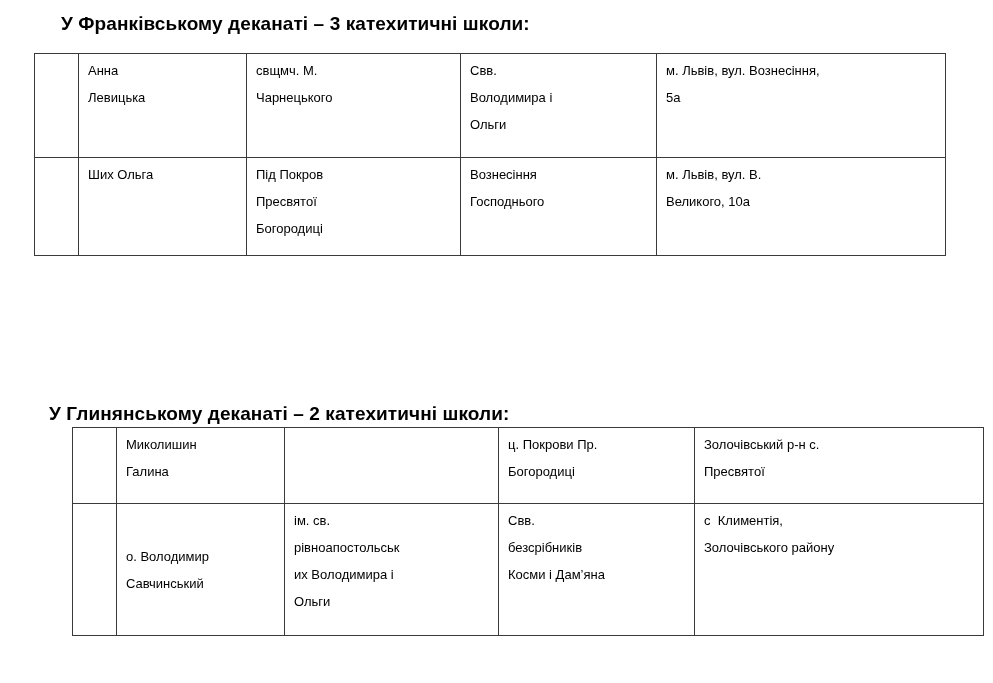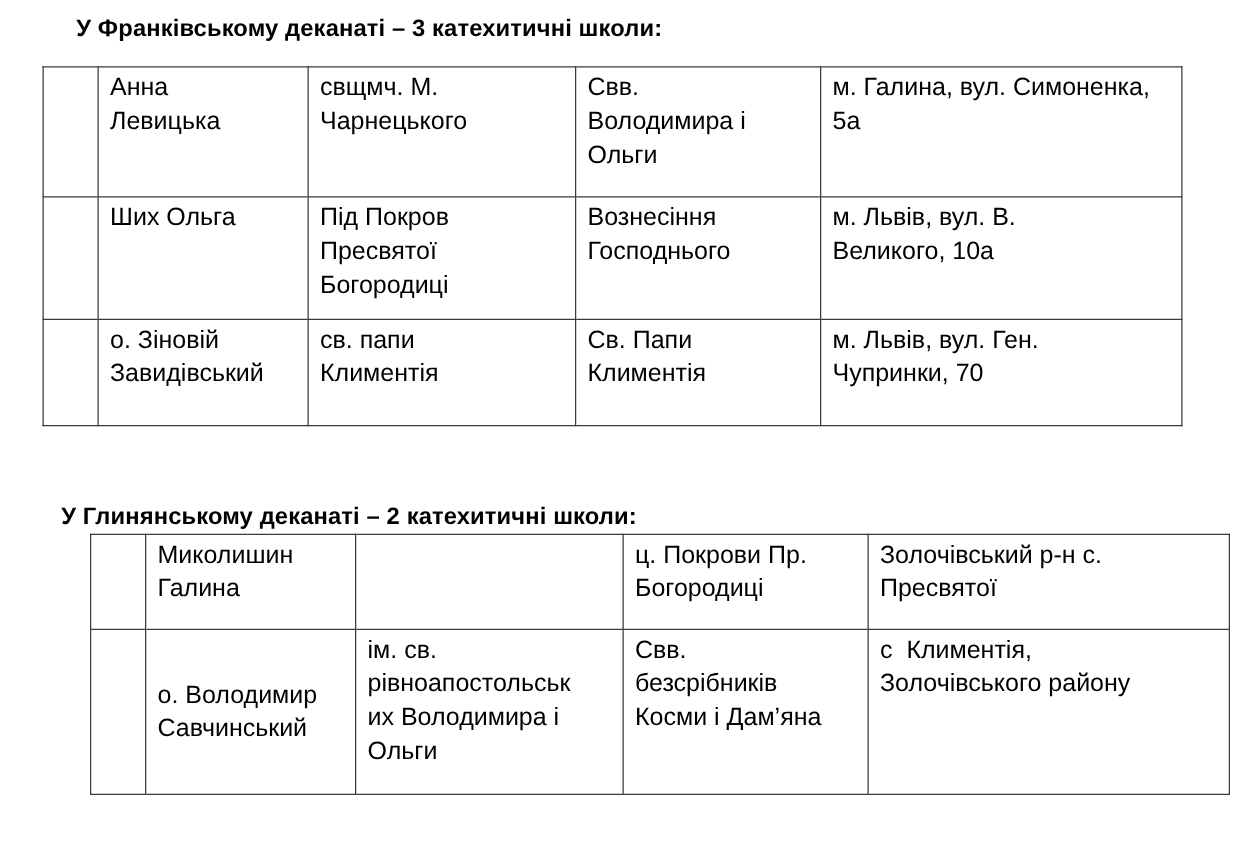--- a/index.html
+++ b/index.html
@@ -35,21 +35,21 @@
     border-collapse: collapse;
     table-layout: fixed;
     width: 911px;
   }
   .table-1 { position: absolute; left: 34px; top: 53px; }
   .table-2 { position: absolute; left: 34px; top: 427px; margin-left: 38px; }
   table.school-table td {
     border: 1.5px solid #3a3a3a;
     vertical-align: top;
     padding: 3px 6px 3px 9px;
-    font-size: 20px;
+    font-size: 13px;
     line-height: 27px;
     white-space: pre-wrap;
     word-wrap: break-word;
     overflow: hidden;
   }
   table.school-table td.v-mid { vertical-align: middle; }
   
   col.c0 { width: 44px; }
   col.c1 { width: 168px; }
   col.c2 { width: 214px; }
@@ -83,44 +83,33 @@
   <tbody>
     <tr class="r0">
       <td></td>
       <td>Анна
 Левицька</td>
       <td>свщмч. М.
 Чарнецького</td>
       <td>Свв.
 Володимира і
 Ольги</td>
-      <td>м. Галина, вул. Симоненка,
+      <td>м. Львів, вул. Вознесіння,
 5а</td>
     </tr>
     <tr class="r1">
       <td></td>
       <td>Ших Ольга</td>
       <td>Під Покров
 Пресвятої
 Богородиці</td>
       <td>Вознесіння
 Господнього</td>
       <td>м. Львів, вул. В.
 Великого, 10а</td>
-    </tr>
-    <tr class="r2">
-      <td></td>
-      <td>о. Зіновій
-Завидівський</td>
-      <td>св. папи
-Климентія</td>
-      <td>Св. Папи
-Климентія</td>
-      <td>м. Львів, вул. Ген.
-Чупринки, 70</td>
     </tr>
   </tbody>
 </table>
 
 <table class="school-table table-2">
   <colgroup>
     <col class="c0">
       <col class="c1">
       <col class="c2">
       <col class="c3">

